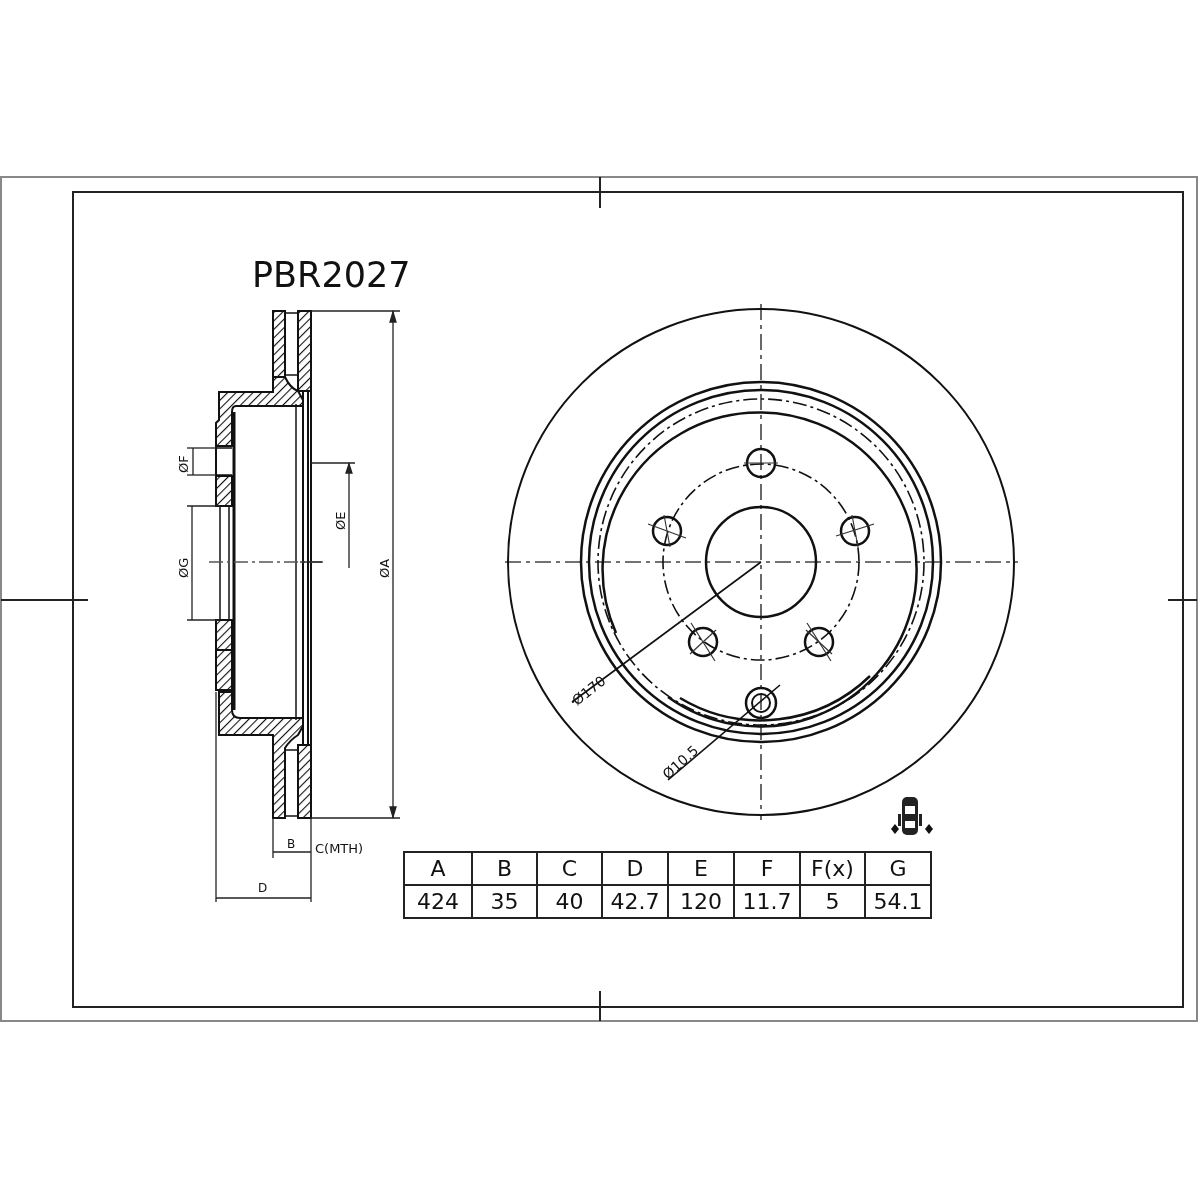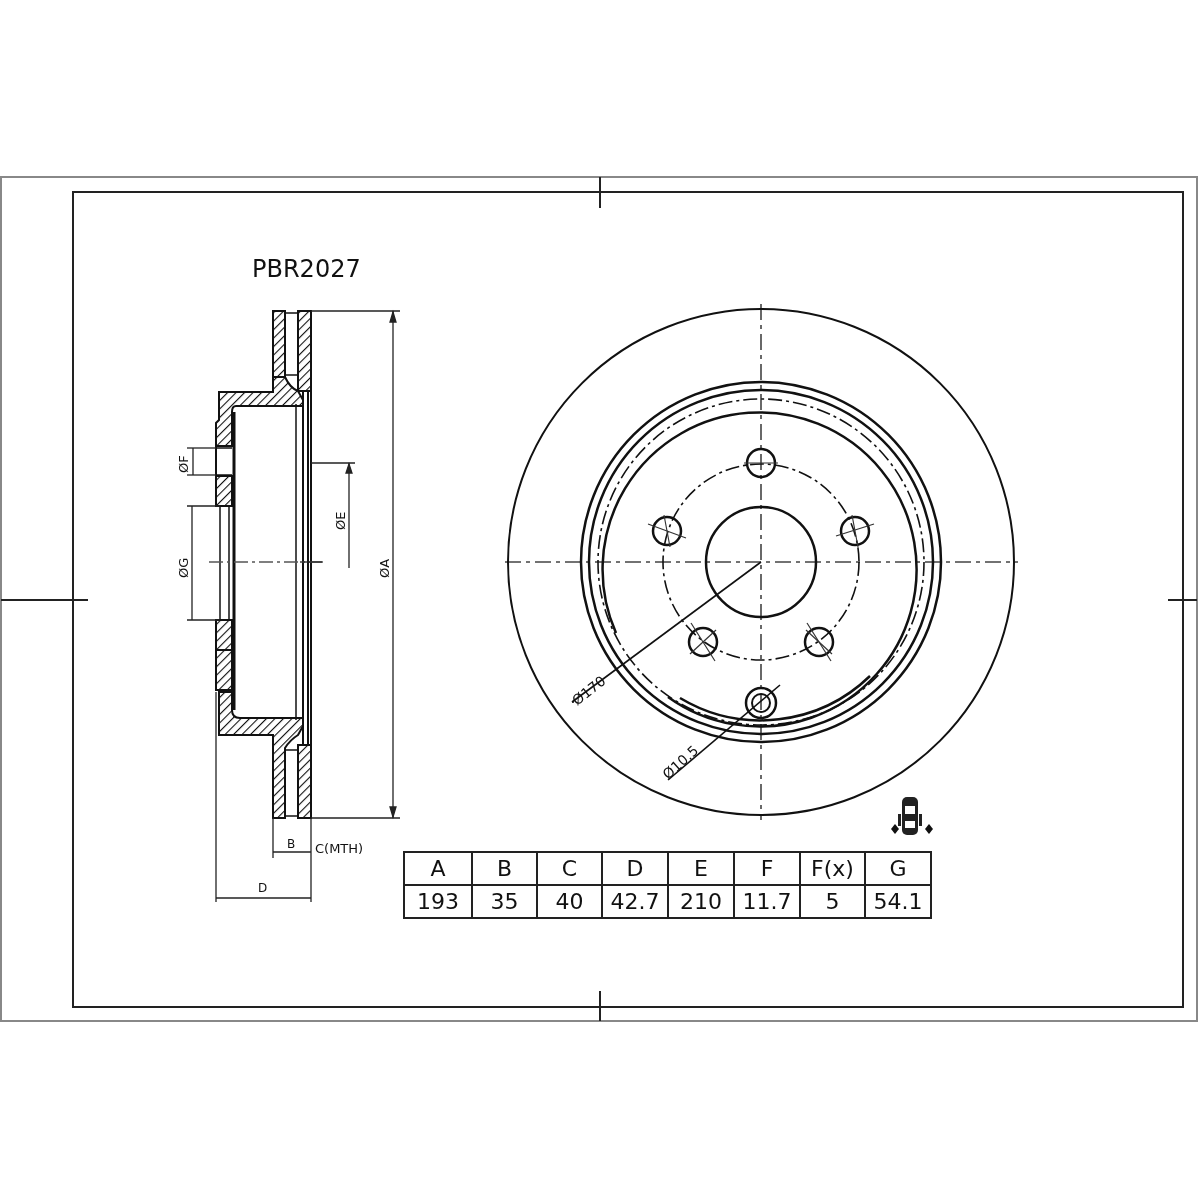--- a/index.html
+++ b/index.html
@@ -1,20 +1,20 @@
 <!DOCTYPE html>
 <html><head>
 <meta charset="utf-8">
 <style>
   html, body { margin: 0; padding: 0; background: #ffffff; }
   body { width: 1200px; height: 1200px; position: relative; overflow: hidden;
          font-family: "Liberation Sans", "DejaVu Sans", sans-serif; }
   .sheet { position: absolute; left: 0; top: 0; width: 1200px; height: 1200px; }
   svg text { font-family: "DejaVu Sans", "Liberation Sans", sans-serif; fill: #111; }
-  .part-title { position: absolute; left: 252px; top: 255px; font-size: 24px;
+  .part-title { position: absolute; left: 252px; top: 255px; font-size: 35px;
                 color: #111; font-family: "DejaVu Sans", sans-serif; letter-spacing: 0px; }
   .spec-table { position: absolute; left: 403px; top: 851px; border-collapse: collapse;
                 font-family: "DejaVu Sans", sans-serif; color: #111; }
   .spec-table td { border: 2px solid #222; text-align: center; font-size: 22px;
                    height: 31px; padding: 0; line-height: 30px; }
   .spec-table td.c0 { width: 66px; } .spec-table td.c1 { width: 63px; }
   .spec-table td.c2 { width: 63px; } .spec-table td.c3 { width: 64px; }
   .spec-table td.c4 { width: 64px; } .spec-table td.c5 { width: 64px; }
   .spec-table td.c6 { width: 63px; } .spec-table td.c7 { width: 64px; }
 </style>
@@ -183,24 +183,24 @@
     <td class="c0">A</td>
     <td class="c1">B</td>
     <td class="c2">C</td>
     <td class="c3">D</td>
     <td class="c4">E</td>
     <td class="c5">F</td>
     <td class="c6">F(x)</td>
     <td class="c7">G</td>
   </tr>
   <tr>
-    <td class="c0">193</td>
+    <td class="c0">424</td>
     <td class="c1">35</td>
     <td class="c2">40</td>
     <td class="c3">42.7</td>
-    <td class="c4">210</td>
+    <td class="c4">120</td>
     <td class="c5">11.7</td>
     <td class="c6">5</td>
     <td class="c7">54.1</td>
   </tr>
 </tbody>
     </table>
 </div>
 
 </body></html>

